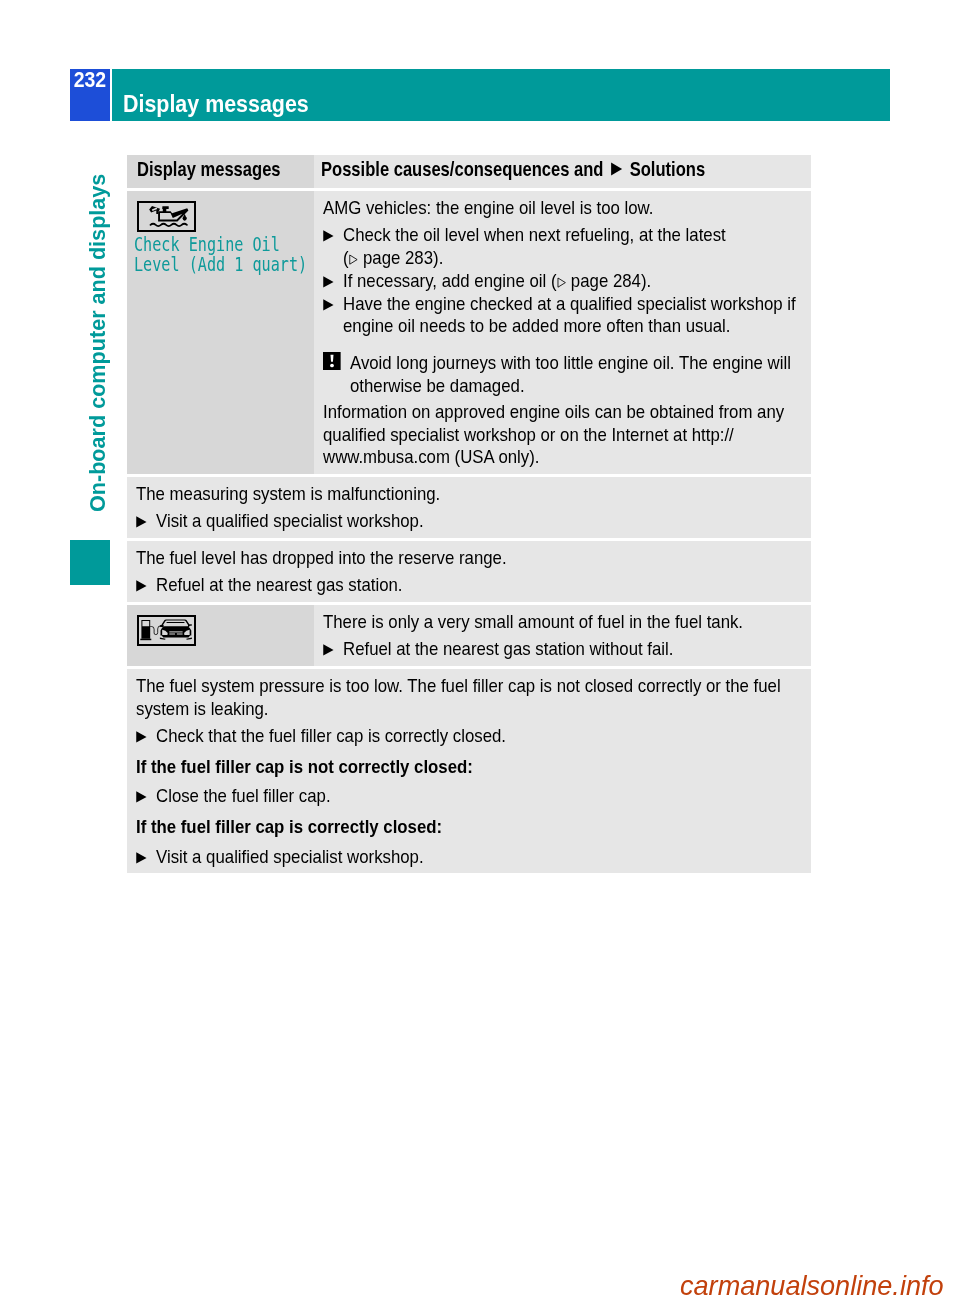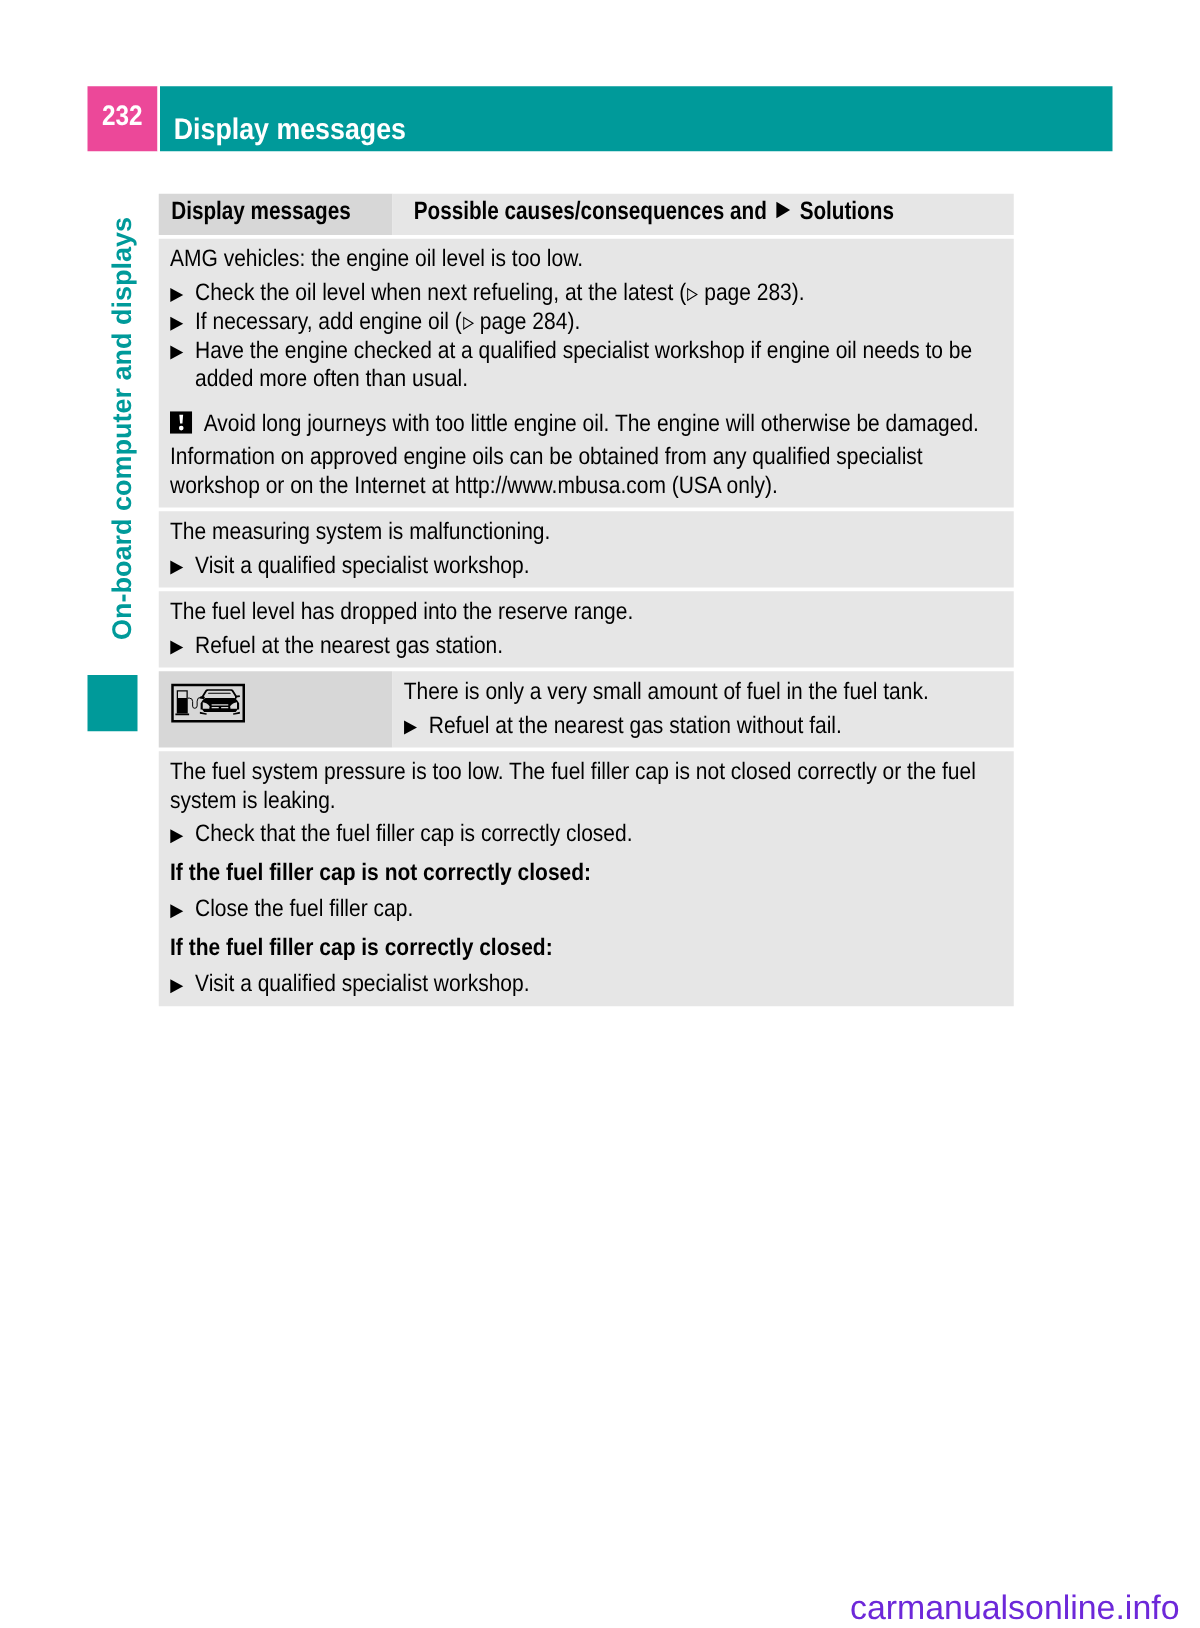--- a/index.html
+++ b/index.html
@@ -1,43 +1,43 @@
 <!DOCTYPE html>
 <html><head>
 <meta charset="utf-8">
 <style>
   html,body{margin:0;padding:0;background:#fff;}
   body{width:960px;height:1302px;font-family:"Liberation Sans",sans-serif;}
   .page{position:relative;width:960px;height:1302px;overflow:hidden;background:#fff;}
 
   
   .hdr{position:absolute;left:70px;top:69px;width:820px;height:52px;display:flex;}
-  .hdr-num{width:56px;background:#ec4899;color:#fff;
-           display:flex;align-items:center;justify-content:center;padding-bottom:3.5px;box-sizing:border-box;}
+  .hdr-num{width:40px;background:#1d4ed8;color:#fff;
+           display:flex;align-items:flex-start;justify-content:center;padding-bottom:3.5px;box-sizing:border-box;}
   .hdr-num span{font-weight:bold;font-size:22.6px;line-height:1;display:inline-block;transform:scaleX(0.86);}
   .hdr-gap{width:2px;background:#fff;}
   .hdr-title{flex:1;background:#009a9a;color:#fff;
              display:flex;align-items:flex-end;padding:0 0 5.0px 11.3px;box-sizing:border-box;}
   .hdr-title span{font-weight:bold;font-size:23.8px;line-height:1;display:inline-block;transform:scaleX(0.9);transform-origin:0 100%;}
 
   
   .sidebar-text{position:absolute;left:86.5px;top:512px;transform-origin:0 0;transform:rotate(-90deg);
                 color:#009a9a;font-weight:bold;font-size:21.6px;white-space:nowrap;line-height:1;}
   .sidebar-mark{position:absolute;left:70px;top:540px;width:40px;height:44.5px;background:#009a9a;}
 
   
   .tbl{position:absolute;left:127px;top:154.6px;width:684px;}
   .row{display:flex;}
   .gapline{height:3px;background:#fff;}
   .c1{width:187px;flex:0 0 187px;background:#d7d7d7;box-sizing:border-box;padding:0 4px 4.8px 10px;}
   .c2{flex:1;background:#e6e6e6;box-sizing:border-box;padding:6.3px 10px 4.9px 8.5px;}
   .hrow{height:33.4px;}
   .hrow .c1,.hrow .c2{display:flex;align-items:flex-end;font-weight:bold;color:#000;padding-top:0;padding-bottom:9.2px;}
   .hrow .c1{padding-left:9.6px;}
-  .hrow .c2{padding-left:17px;}
+  .hrow .c2{padding-left:7.0px;}
   .hrow .hx{font-size:20.2px;line-height:1;display:inline-block;transform:scaleX(0.82);transform-origin:0 100%;white-space:nowrap;}
 
   
   .iconbox{width:59px;height:31px;border:2px solid #000;box-sizing:border-box;margin-top:10px;
            display:block;position:relative;}
   .iconbox svg{position:absolute;left:0;top:0;display:block;}
 
   
   .msg{color:#0e9a9a;font-family:"DejaVu Sans Mono",monospace;font-size:19.3px;line-height:20.3px;margin-left:-3.5px;
        margin-top:3px;transform:scaleX(0.785);transform-origin:0 0;width:240px;}
@@ -55,21 +55,21 @@
   .warn{display:flex;margin-top:13.5px;margin-bottom:3.5px;}
   .warn .wi{flex:0 0 20.4px;width:20.4px;}
   .warn .wt{flex:1;padding-left:10.2px;font-size:19.04px;line-height:22.8px;}
   .wi svg{display:block;margin-top:0.4px;}
   .sx{transform:scaleX(0.8824);transform-origin:0 0;width:113.33%;}
   .sx > *:last-child{margin-bottom:0 !important;}
   .ptri{display:inline-block;}
   .htri{display:inline-block;margin:0 8.5px -0.3px 8.5px;}
   .pgref{white-space:nowrap;}
 
-  .watermark{position:absolute;left:680px;top:1272px;color:#6d28d9;font-size:27.1px;line-height:27.1px;}
+  .watermark{position:absolute;left:680px;top:1272px;color:#c2410c;font-size:27.1px;line-height:27.1px;font-style:italic;}
 
 </style>
 </head>
 <body>
 
 <div class="page">
 
   <div class="hdr">
     <div class="hdr-num">
         <span>232</span>
@@ -89,20 +89,36 @@
           <span class="hx">Display messages</span>
         </div>
       <div class="c2">
           <span class="hx"><span>Possible causes/consequences and</span><span class="htri"><svg width="15" height="14" viewBox="0 0 15 14">
                 <path d="M0.8 0.4 L14.2 7.0 L0.8 13.6 Z" fill="#000"></path>
               </svg></span><span>Solutions</span></span>
         </div>
     </div>
     <div class="gapline"></div>
     <div class="row">
+        <div class="c1">
+          <span class="iconbox">
+            <svg class="icg" width="55" height="27" viewBox="0 0 55 27"> 
+              <g fill="#000"> 
+                <path fill-rule="evenodd" d="M23.4 3.3 h6.3 v2.6 h-2.4 v2.3 h4.3 l1.5 2.1 L48.2 5.3 l1.2 2.2 L38.5 18.6 h-19.4 V8.2 h4.7 V5.9 h-0.6 Z M21.0 10.1 v6.5 h16.7 l5.6 -5.9 l-9.5 4.3 l-2.3 -4.9 Z"></path> 
+                <path fill-rule="evenodd" d="M10.2 6.6 L13.0 2.9 L21.0 5.8 L19.9 8.2 L19.1 8.2 L19.1 11.0 L17.3 11.0 L17.3 7.4 L12.1 9.5 Z M12.8 6.4 L13.5 8.0 L18.3 6.1 L17.6 4.6 Z"></path> 
+                <path d="M45.7 10.8 L46.8 13.5 A2.15 2.15 0 1 1 44.2 13.8 Z"></path> 
+                <path d="M11.5 21.9 q2.6 -2.4 5.2 0 q2.6 2.4 5.2 0 q2.6 -2.4 5.2 0 q2.6 2.4 5.2 0 q2.6 -2.4 5.2 0 q2.6 2.4 5.2 0 q2.6 -2.4 5.2 0" fill="none" stroke="#000" stroke-width="1.8" stroke-linecap="round"></path> 
+              </g> 
+            </svg>
+          </span>
+          <div class="msg">
+            <span class="ml">Check Engine Oil</span>
+            <span class="ml">Level (Add 1 quart)</span>
+          </div>
+        </div>
         <div class="c2">
           <div class="sx">
             <div class="p pb">AMG vehicles: the engine oil level is too low.</div>
             <div class="bul">
               <span class="tri">
                 <svg width="13" height="12" viewBox="0 0 13 12">
                   <path d="M0.3 0.3 L12.0 5.9 L0.3 11.5 Z" fill="#000"></path>
                 </svg>
               </span>
               <span class="txt">Check the oil level when next refueling, at the latest <span class="pgref">(<span class="ptri"><svg width="11" height="11" viewBox="0 0 11 11" style="vertical-align:-1px">

